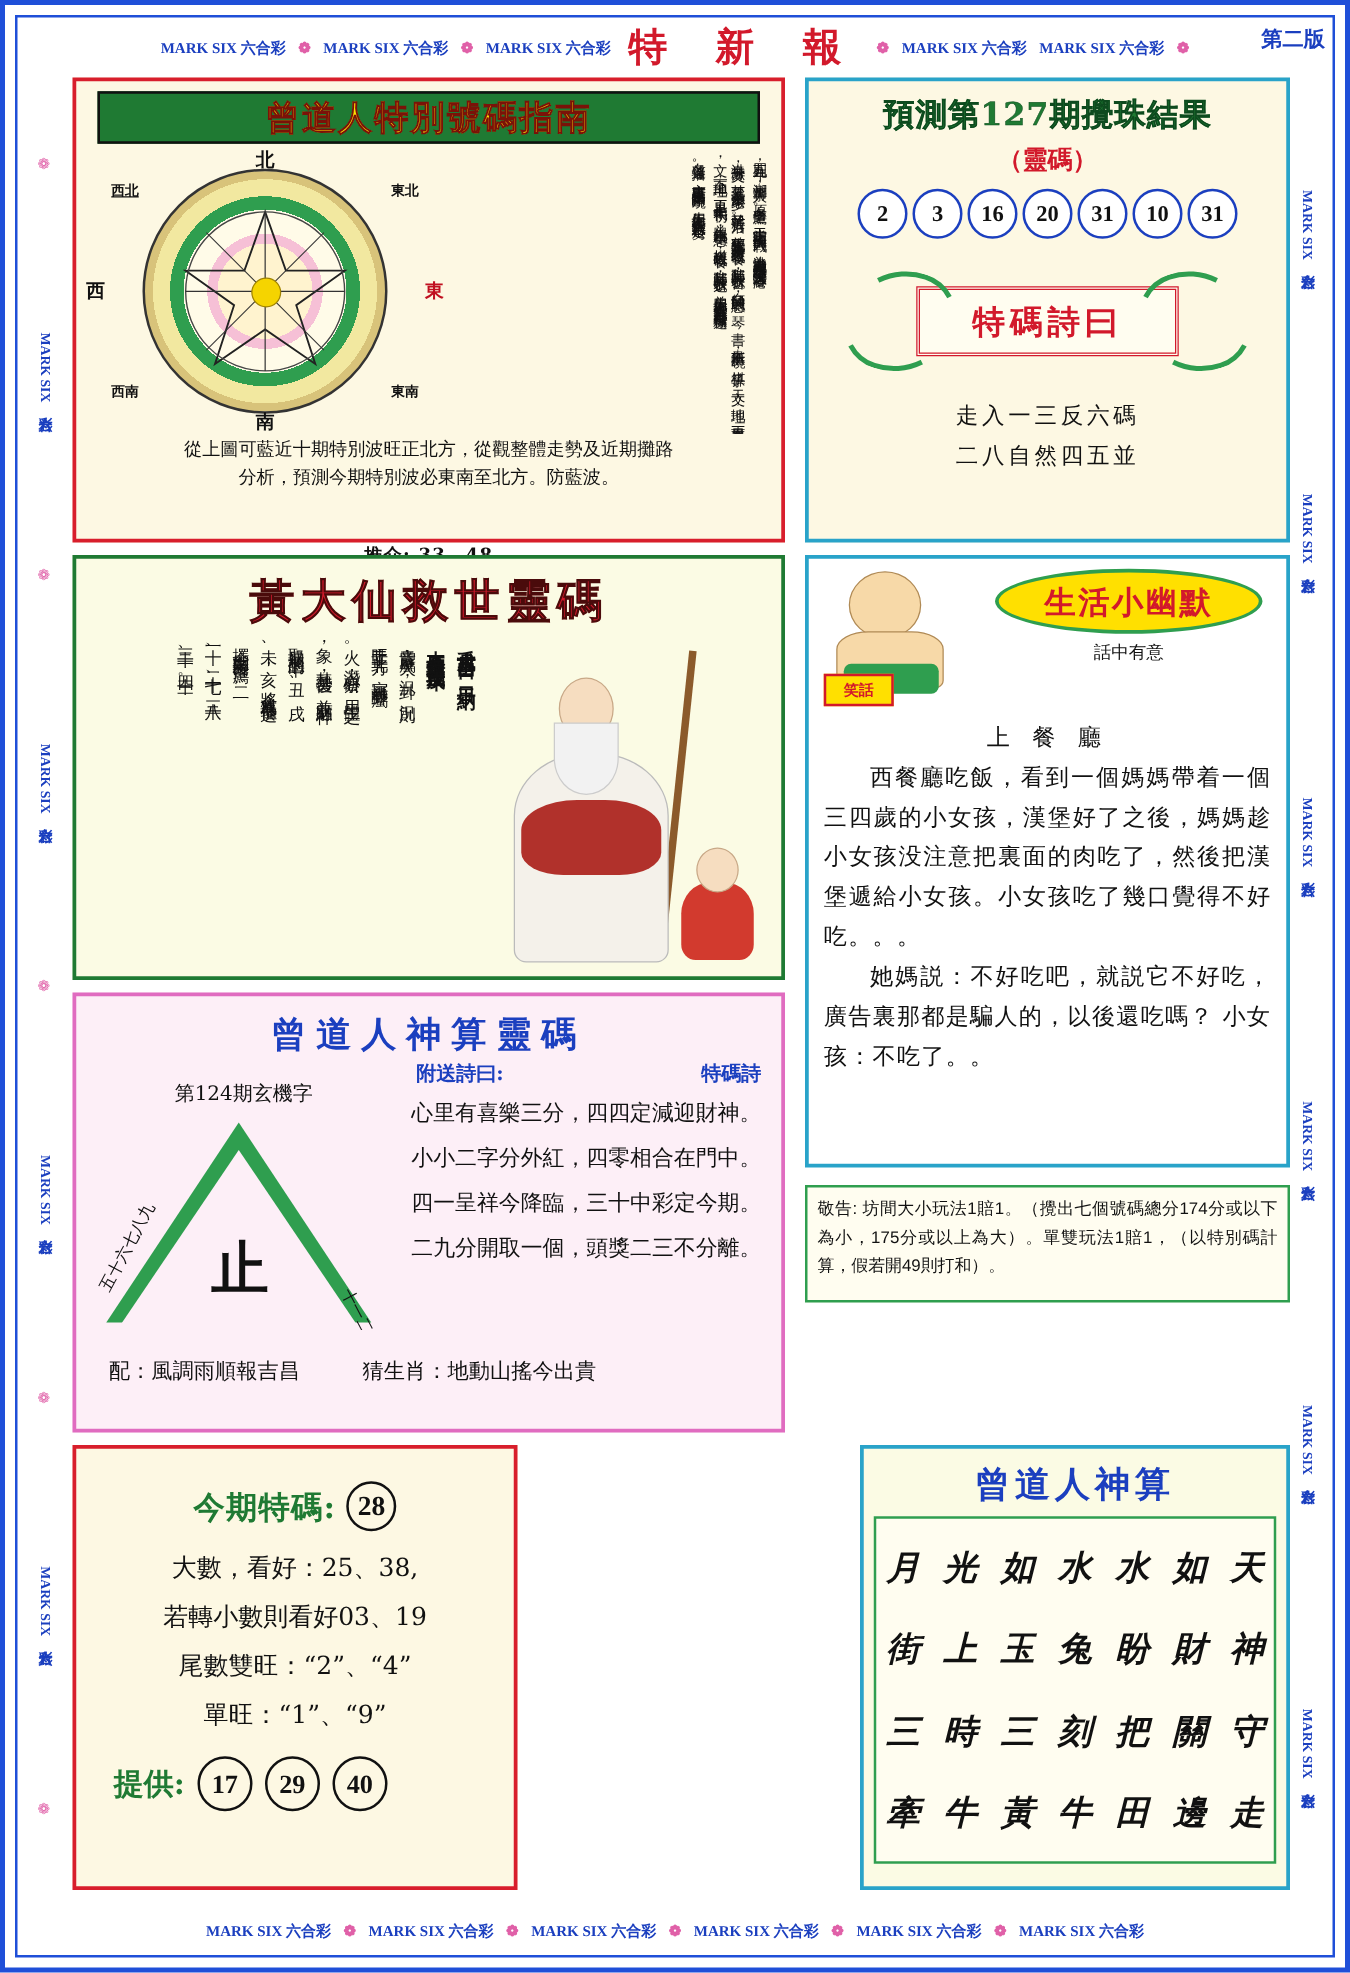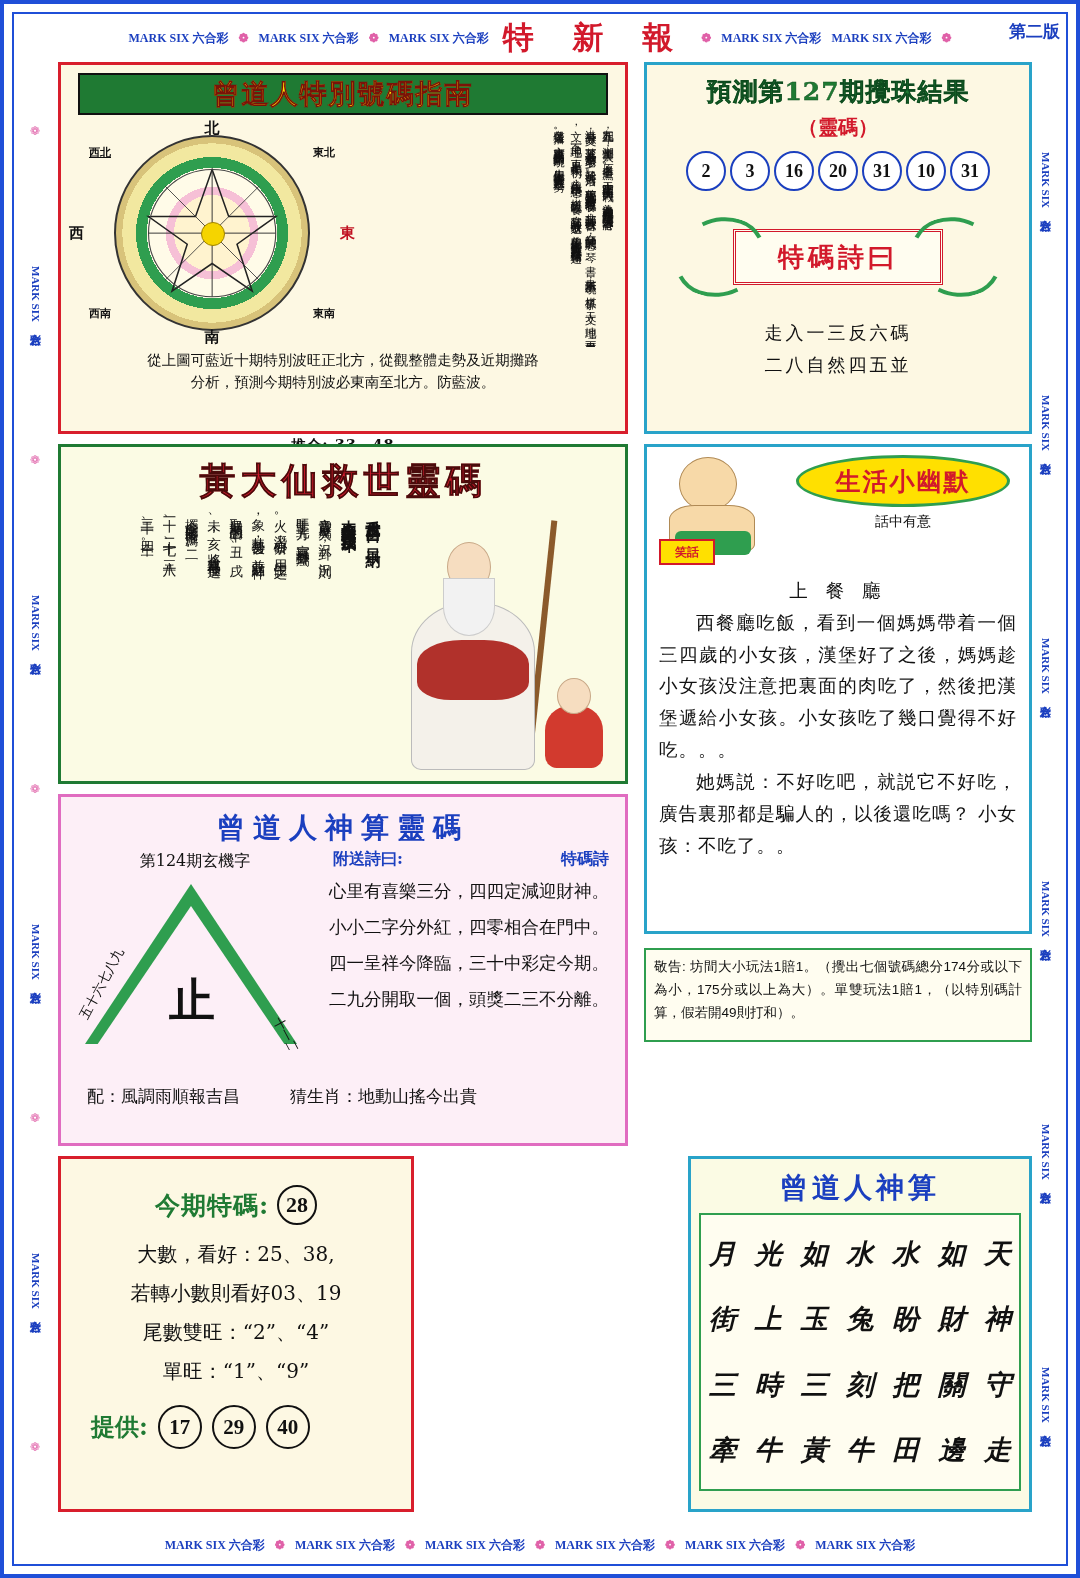--- a/index.html
+++ b/index.html
@@ -290,21 +290,21 @@
     border:3px solid #e06cc0; background:#fdeff7; padding:6px;
   }
   .p5-title {
     text-align:center; font-family:"DejaVu Serif", serif;
     font-size:28px; font-weight:bold; color:#1b3fbf; letter-spacing:8px; margin:6px 0 2px;
   }
   .p5-row { display:flex; height:230px; }
   .p5-left { width:256px; position:relative; }
   .p5-sub {
     text-align:center; font-family:"DejaVu Serif", serif;
-    font-size:16px; color:#111; margin-top:2px;
+    font-size:16px; color:#111; margin-top:16px;
   }
   .triangle-wrap { position:relative; width:250px; height:180px; margin-top:6px; }
   .tri {
     position:absolute; left:18px; top:6px; width:0; height:0;
     border-left:106px solid transparent; border-right:106px solid transparent;
     border-bottom:160px solid #2f9e4f;
   }
   .tri-inner {
     position:absolute; left:28px; top:28px; width:0; height:0;
     border-left:96px solid transparent; border-right:96px solid transparent;

